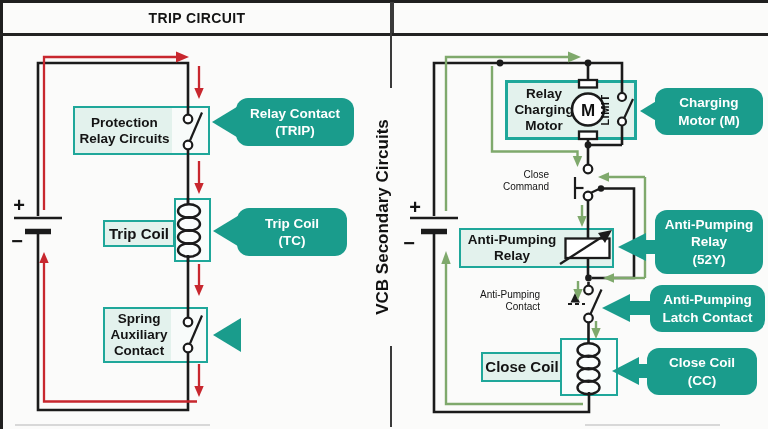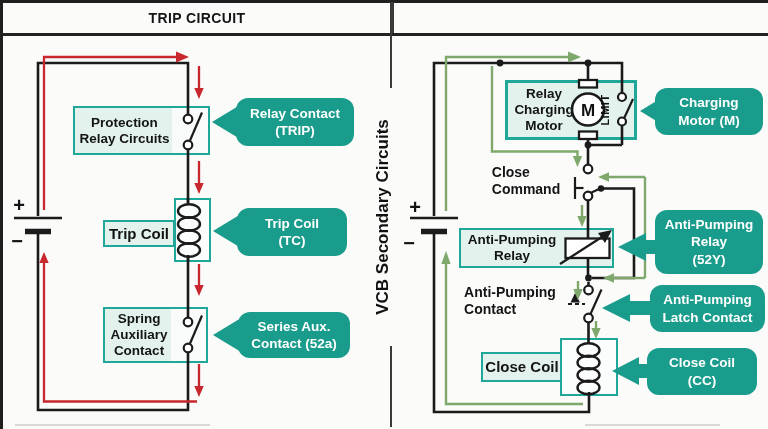--- a/index.html
+++ b/index.html
@@ -6,21 +6,21 @@
   #stage{
     position:relative;width:768px;height:429px;overflow:hidden;
     background:#fbfbfa;font-family:"Liberation Sans",sans-serif;color:#141414;
   }
   .abs{position:absolute;box-sizing:border-box;}
   .pre{white-space:pre-line;}
   .title{font-size:14px;font-weight:700;letter-spacing:.4px;display:flex;align-items:center;justify-content:center;}
   .cbox{border:2.5px solid #1FA79A;background:#E3F2ED;display:flex;align-items:center;justify-content:center;}
   .cbox .inner-white{position:absolute;top:0;bottom:0;right:0;background:#F8FBFA;}
   .cbox-label{font-size:13.5px;font-weight:700;line-height:1.18;text-align:center;position:relative;z-index:2;}
-  .plain-label{font-size:14px;font-weight:700;line-height:1.22;text-align:left;display:flex;align-items:center;justify-content:center;}
+  .plain-label{font-size:10px;font-weight:400;line-height:1.22;text-align:right;display:flex;align-items:center;justify-content:center;}
   .callout{
     background:#1A9C8C;color:#ffffff;border-radius:12px;
     font-size:13.5px;font-weight:700;line-height:1.28;text-align:center;
     display:flex;align-items:center;justify-content:center;z-index:10;
   }
   .sign{font-size:20px;font-weight:700;display:flex;align-items:center;justify-content:center;}
   svg text{font-family:"Liberation Sans",sans-serif;}
   #wires{position:absolute;left:0;top:0;z-index:5;pointer-events:none;}
   .greyline{background:#d8d8d8;}
 </style>
@@ -53,22 +53,20 @@
     <div class="inner-white" style="width:35px;"></div>
     <div class="cbox-label pre" style="width:68px;margin-right:33px;">Spring
 Auxiliary
 Contact</div>
   </div>
 
   <div class="abs callout pre" style="left:236px;top:98px;width:118px;height:48px;">Relay Contact
 (TRIP)</div>
   <div class="abs callout pre" style="left:237px;top:208px;width:110px;height:48px;">Trip Coil
 (TC)</div>
-  <div class="abs callout pre" style="left:238px;top:312px;width:112px;height:46px;">Series Aux.
-Contact (52a)</div>
 
   <div class="abs sign" style="left:406px;top:198px;width:18px;height:18px;">+</div>
   <div class="abs sign" style="left:400px;top:234px;width:18px;height:18px;">−</div>
 
   <div class="abs cbox" style="left:505px;top:80px;width:132px;height:60px;border-width:3px;justify-content:flex-start;">
     <div class="cbox-label pre" style="width:72px;">Relay
 Charging
 Motor</div>
   </div>
   <div class="abs cbox" style="left:459px;top:228px;width:155px;height:40px;justify-content:flex-start;">

